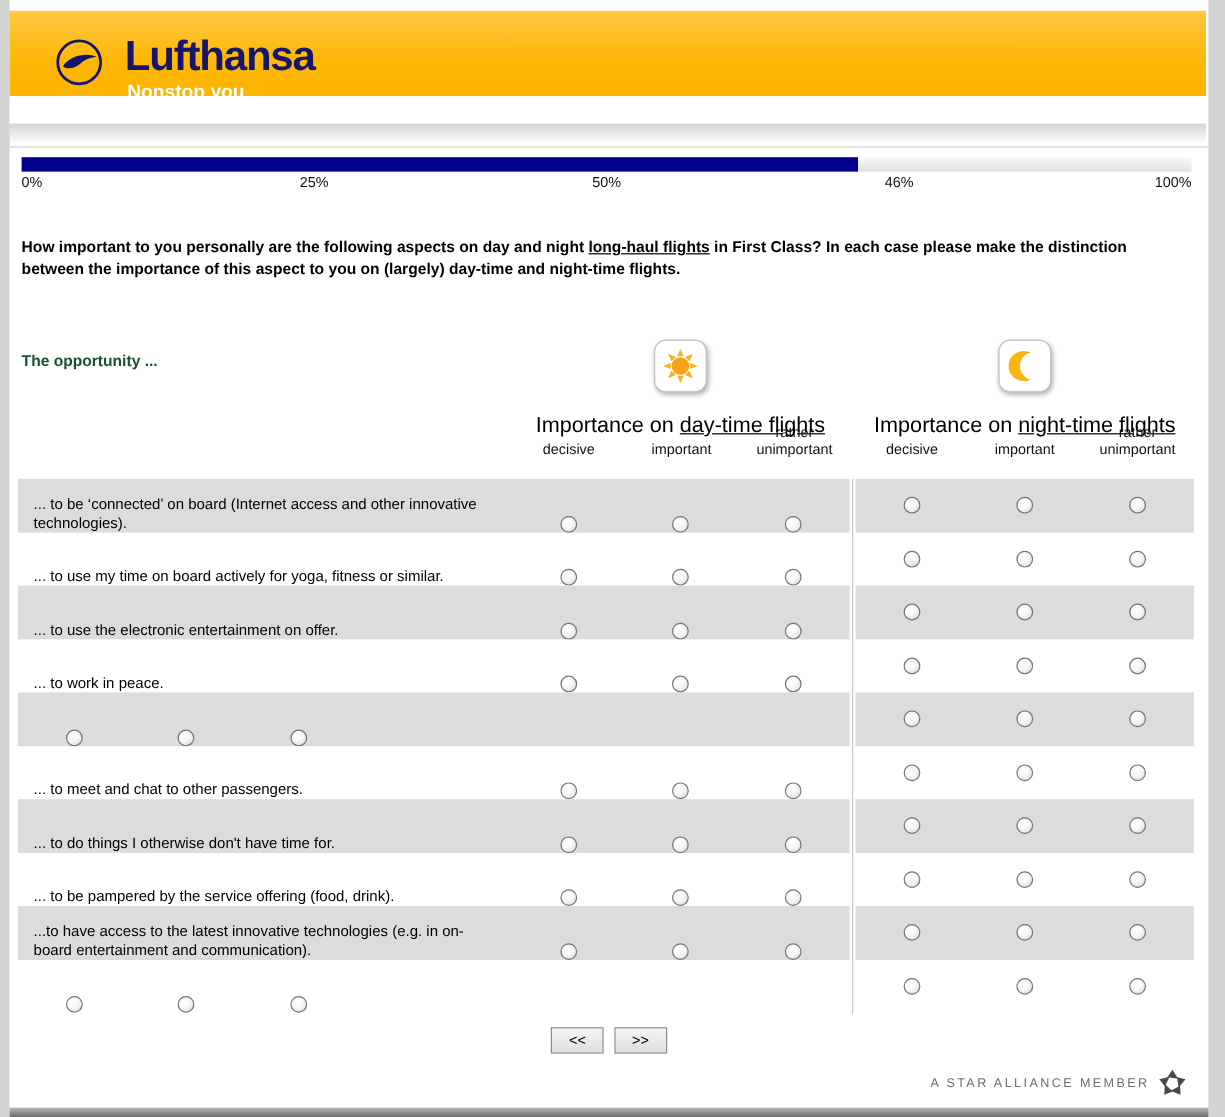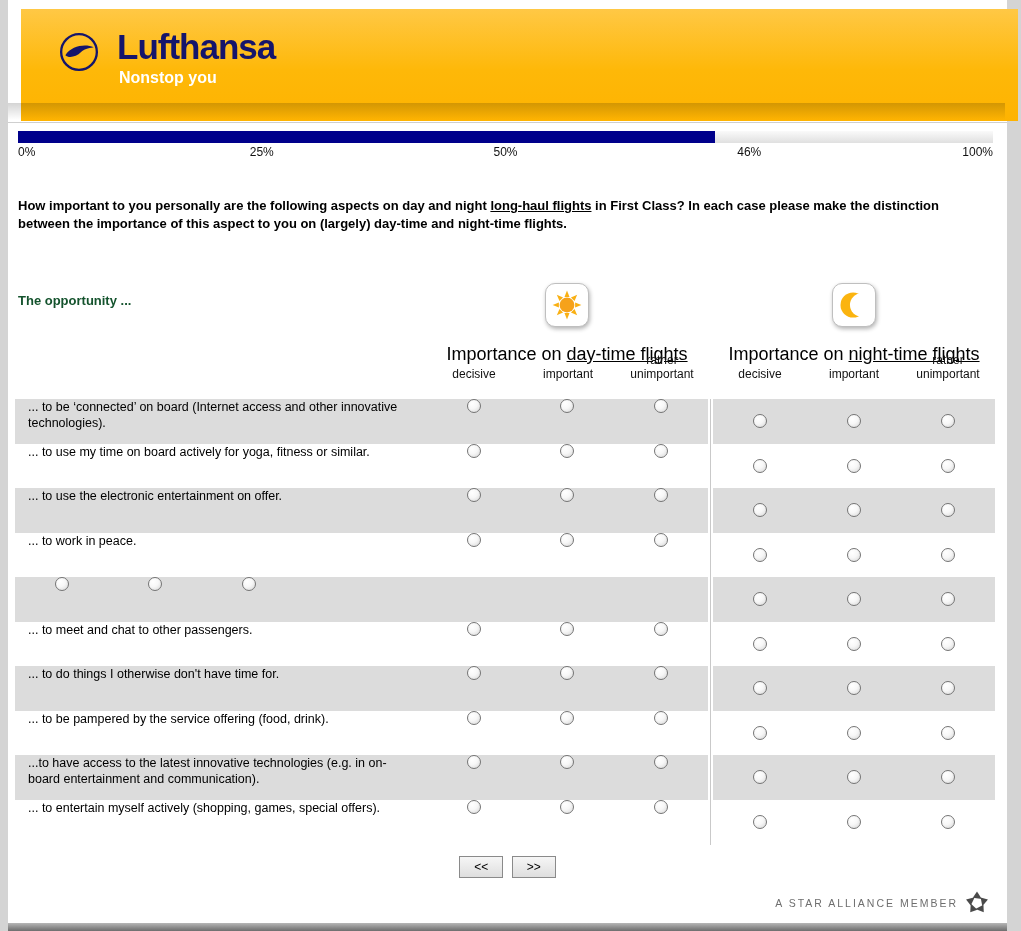--- a/index.html
+++ b/index.html
@@ -7,21 +7,21 @@
     background:#d4d4d4;
     font-family:"Liberation Sans","DejaVu Sans",sans-serif;
     width:1021px; height:931px; position:relative;
   }
   .page {
     position:absolute; left:8px; top:0; width:999px; height:931px;
     background:#ffffff;
   }
   
   .header {
-    position:absolute; left:13px; top:9px; width:997px; height:112px;
+    position:absolute; left:0; top:9px; width:997px; height:71px;
     background:linear-gradient(180deg,#ffc845 0%,#feb808 55%,#feb301 100%);
   }
   .logo-wrap { position:absolute; left:37px; top:18px; display:flex; }
   .crane { width:42px; height:42px; margin-top:4px; }
   .brand-text { margin-left:17px; }
   .brand-name {
     font-size:35px; font-weight:bold; letter-spacing:-1px;
     color:#15156b; line-height:40px;
   }
   .brand-tagline {
@@ -82,21 +82,21 @@
   }
   
   .sc-d0 { left:419px; width:94px; } .sc-d1 { left:513px; width:94px; } .sc-d2 { left:607px; width:94px; }
   .sc-n0 { left:705px; width:94px; } .sc-n1 { left:799px; width:94px; } .sc-n2 { left:893px; width:94px; }
   
   .matrix-body { position:absolute; left:7px; top:399px; width:980px; }
   .vsep {
     position:absolute; left:695px; top:0; width:1px; height:446px; background:#c9c9c9;
   }
   .mrow { display:flex; height:44.5px; }
-  .mleft  { width:693px; display:flex; align-items:flex-start; background:#fff; }
+  .mleft  { width:693px; display:flex; align-items:flex-end; background:#fff; }
   .mright { width:282px; margin-left:5px; display:flex; align-items:center; background:#fff; }
   .mrow.alt .mleft, .mrow.alt .mright { background:#dcdcdc; }
   .rlabel {
     width:412px; padding-left:13px; padding-right:10px;
     font-size:12.5px; color:#000; line-height:16px;
   }
   .rcell { width:93.67px; display:flex; align-items:center; justify-content:center; }
   .mright .rcell { width:94px; }
   .radio {
     width:14px; height:14px; border-radius:50%;
@@ -415,21 +415,20 @@
           <div class="rcell">
             <span class="radio"></span>
           </div>
           <div class="rcell">
             <span class="radio"></span>
           </div>
         </div>
       </div>
       <div class="mrow">
         <div class="mleft">
-          <div class="rlabel">... to entertain myself actively (shopping, games, special offers).</div>
           <div class="rcell">
             <span class="radio"></span>
           </div>
           <div class="rcell">
             <span class="radio"></span>
           </div>
           <div class="rcell">
             <span class="radio"></span>
           </div>
         </div>

